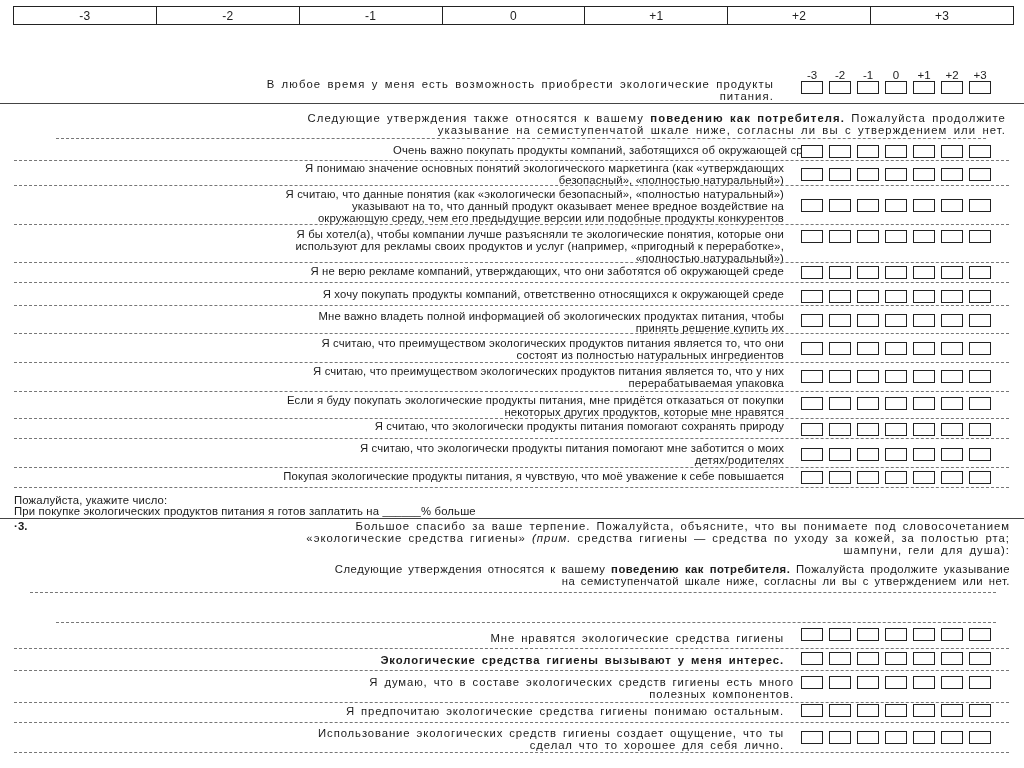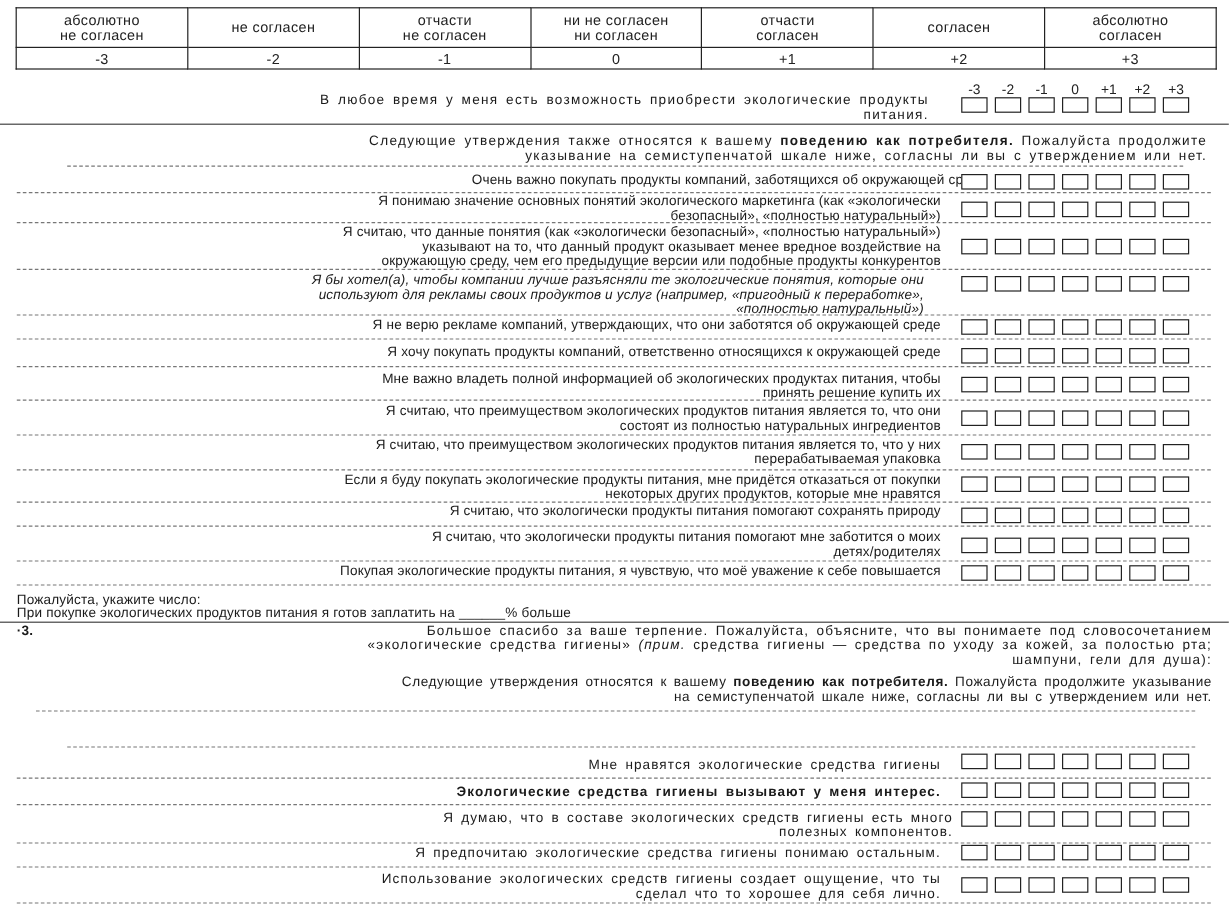--- a/index.html
+++ b/index.html
@@ -22,34 +22,20 @@
   .scalehead { position:absolute; left:801px; top:69px; display:flex; gap:6px; font-size:11.5px; color:#222; }
   .scalehead span { width:22px; text-align:center; }
   b { font-weight:bold; }
   i { font-style:italic; }
 </style>
 </head>
 <body>
 
 <table class="scale">
   <tbody>
-      <tr class="lbl">
-    <td style="white-space:pre-line">абсолютно
-не согласен</td>
-    <td style="white-space:pre-line">не согласен</td>
-    <td style="white-space:pre-line">отчасти
-не согласен</td>
-    <td style="white-space:pre-line">ни не согласен
-ни согласен</td>
-    <td style="white-space:pre-line">отчасти
-согласен</td>
-    <td style="white-space:pre-line">согласен</td>
-    <td style="white-space:pre-line">абсолютно
-согласен</td>
-  </tr>
   <tr class="num">
     <td>-3</td>
     <td>-2</td>
     <td>-1</td>
     <td>0</td>
     <td>+1</td>
     <td>+2</td>
     <td>+3</td>
   </tr>
 </tbody>
@@ -85,21 +71,21 @@
     <div class="boxes" style="top: 145px;">
       <div class="box" title="-3"></div>
       <div class="box" title="-2"></div>
       <div class="box" title="-1"></div>
       <div class="box" title="0"></div>
       <div class="box" title="+1"></div>
       <div class="box" title="+2"></div>
       <div class="box" title="+3"></div>
     </div>
     <div class="dash" style="left: 14px; width: 995px; top: 160px;"></div>
-    <div class="abs txt" style="left: 14px; top: 162px; width: 770px;">Я понимаю значение основных понятий экологического маркетинга (как «экологически
+    <div class="abs txt" style="left: 14px; top: 162px; width: 770px;">Я понимаю значение основных понятий экологического маркетинга (как «утверждающих
 безопасный», «полностью натуральный»)</div>
     <div class="boxes" style="top: 168px;">
       <div class="box" title="-3"></div>
       <div class="box" title="-2"></div>
       <div class="box" title="-1"></div>
       <div class="box" title="0"></div>
       <div class="box" title="+1"></div>
       <div class="box" title="+2"></div>
       <div class="box" title="+3"></div>
     </div>
@@ -110,21 +96,21 @@
     <div class="boxes" style="top: 199px;">
       <div class="box" title="-3"></div>
       <div class="box" title="-2"></div>
       <div class="box" title="-1"></div>
       <div class="box" title="0"></div>
       <div class="box" title="+1"></div>
       <div class="box" title="+2"></div>
       <div class="box" title="+3"></div>
     </div>
     <div class="dash" style="left: 14px; width: 995px; top: 224px;"></div>
-    <div class="abs txt" style="left: 0; top: 228px; width: 770px; font-style: italic;">Я бы хотел(а), чтобы компании лучше разъясняли те экологические понятия, которые они
+    <div class="abs txt" style="left: 14px; top: 228px; width: 770px;">Я бы хотел(а), чтобы компании лучше разъясняли те экологические понятия, которые они
 используют для рекламы своих продуктов и услуг  (например, «пригодный к переработке»,
 «полностью натуральный»)</div>
     <div class="boxes" style="top: 230px;">
       <div class="box" title="-3"></div>
       <div class="box" title="-2"></div>
       <div class="box" title="-1"></div>
       <div class="box" title="0"></div>
       <div class="box" title="+1"></div>
       <div class="box" title="+2"></div>
       <div class="box" title="+3"></div>

